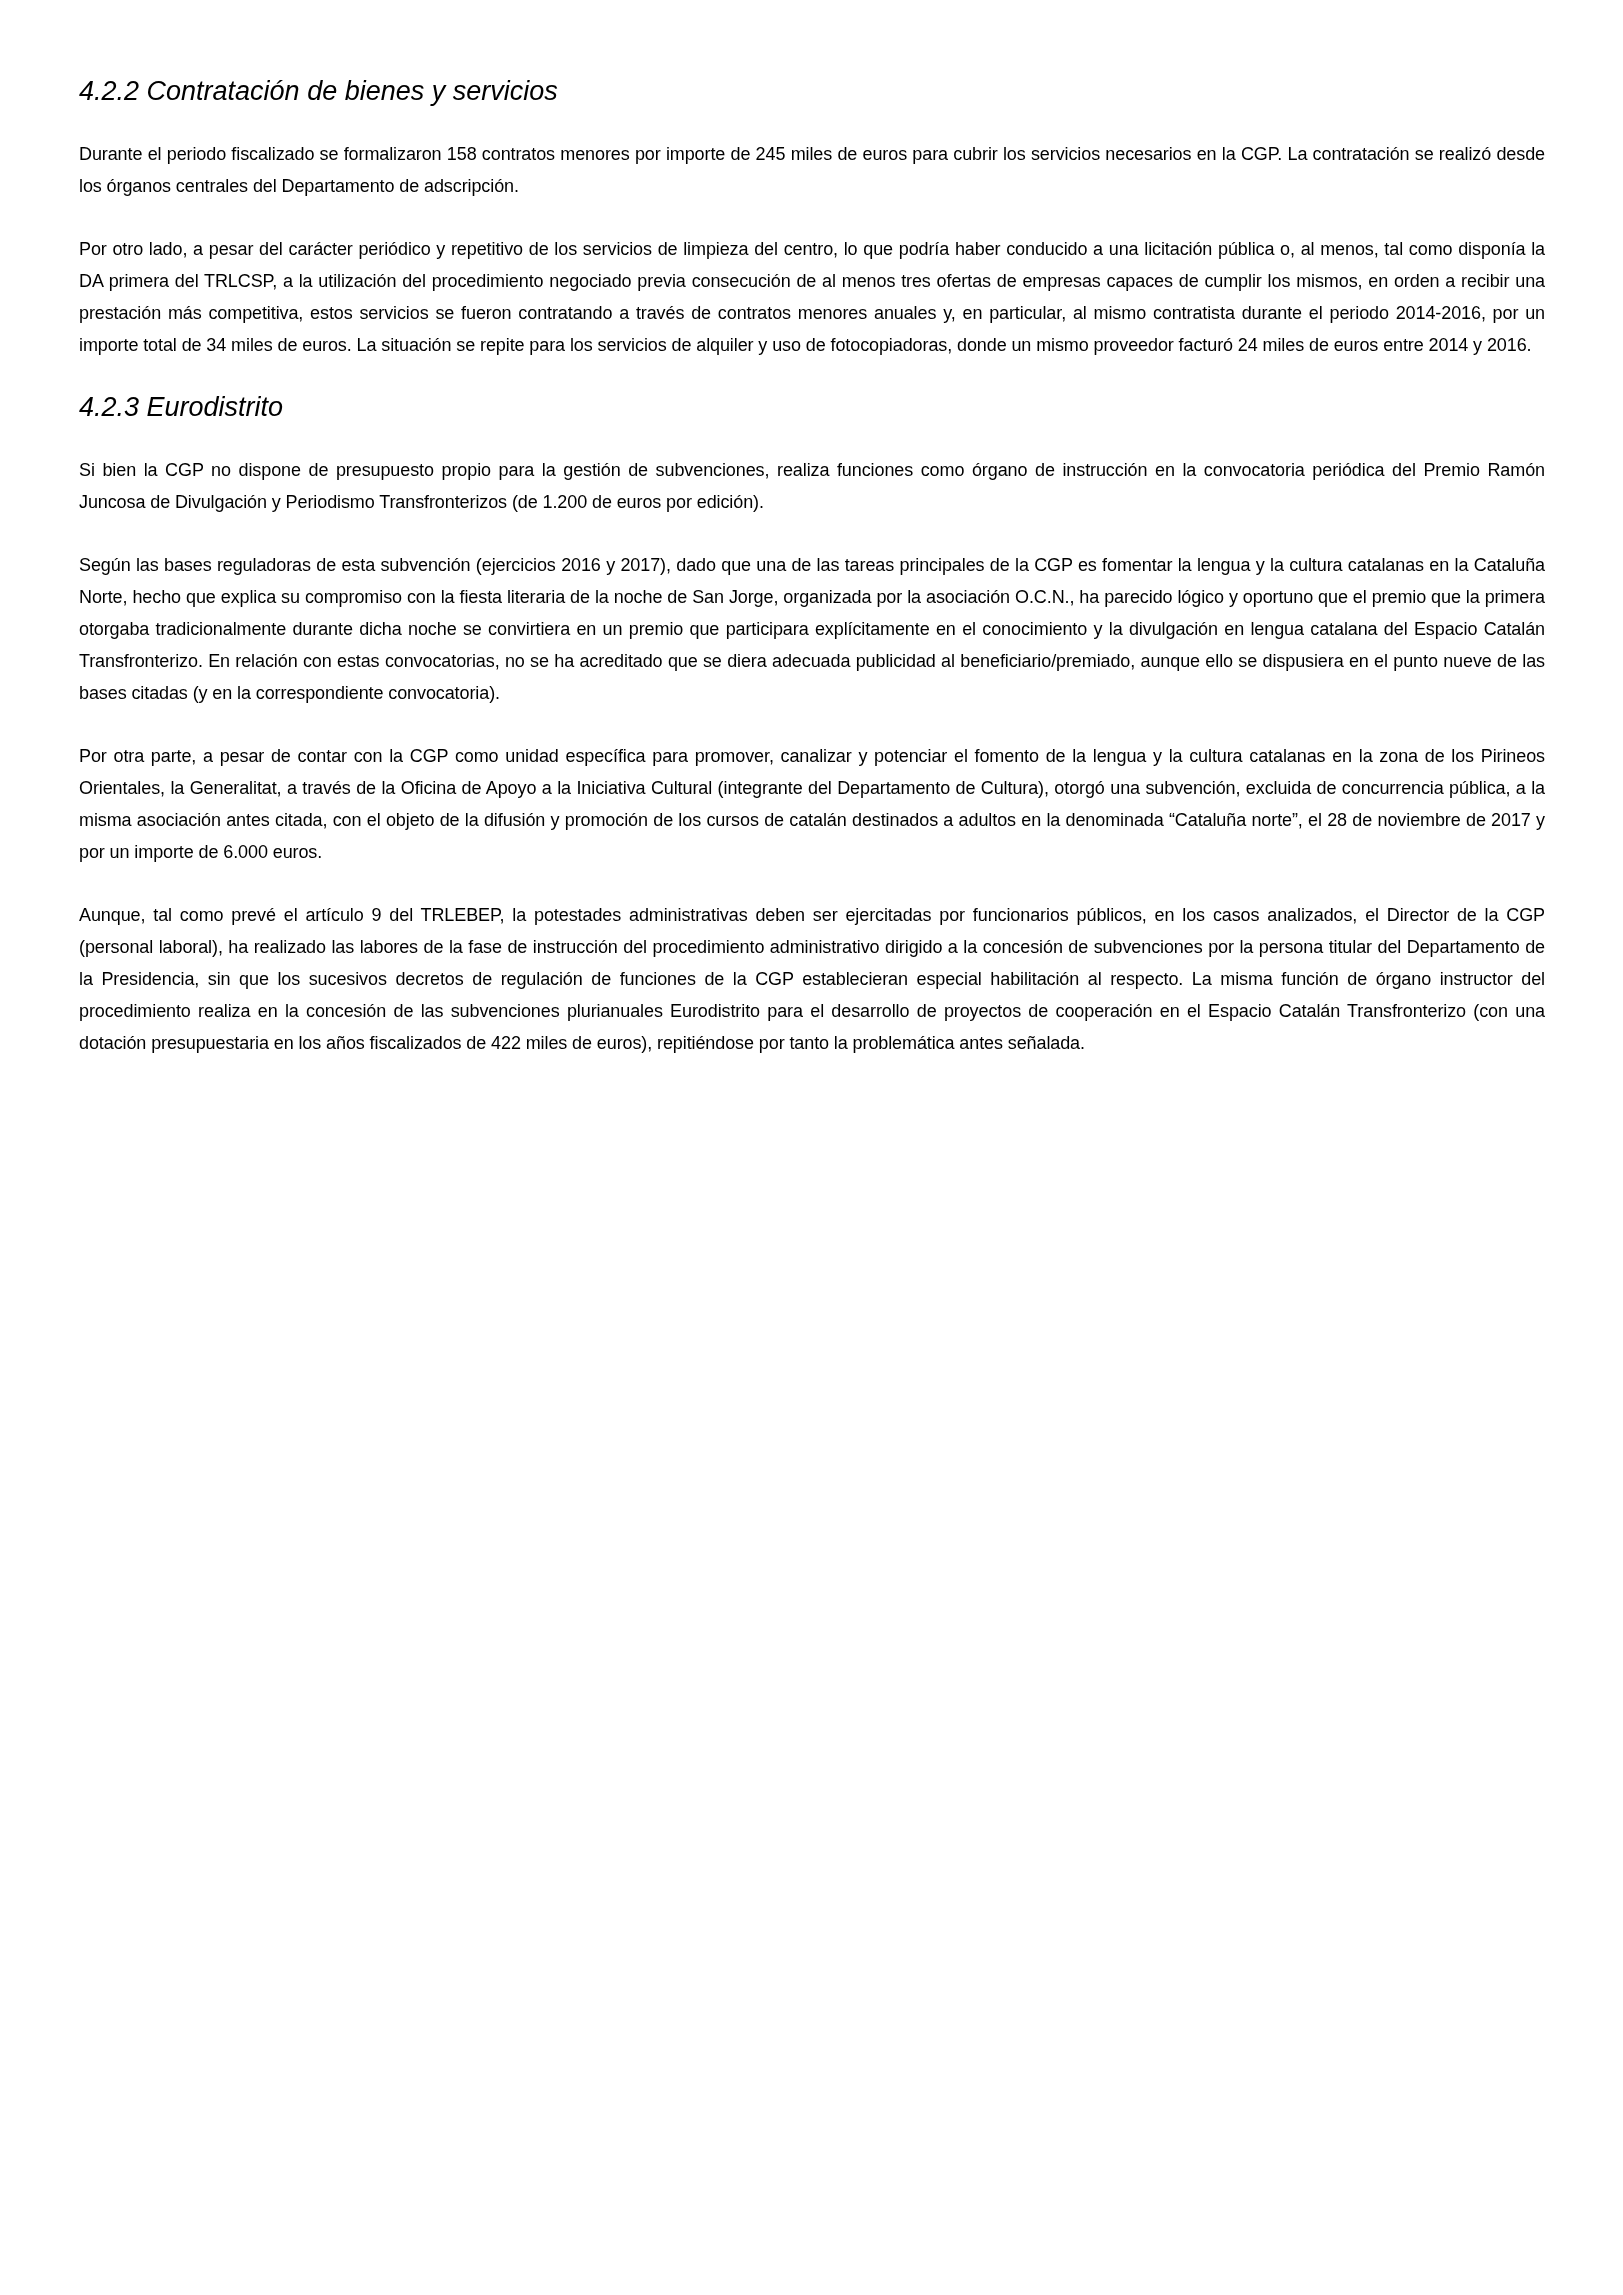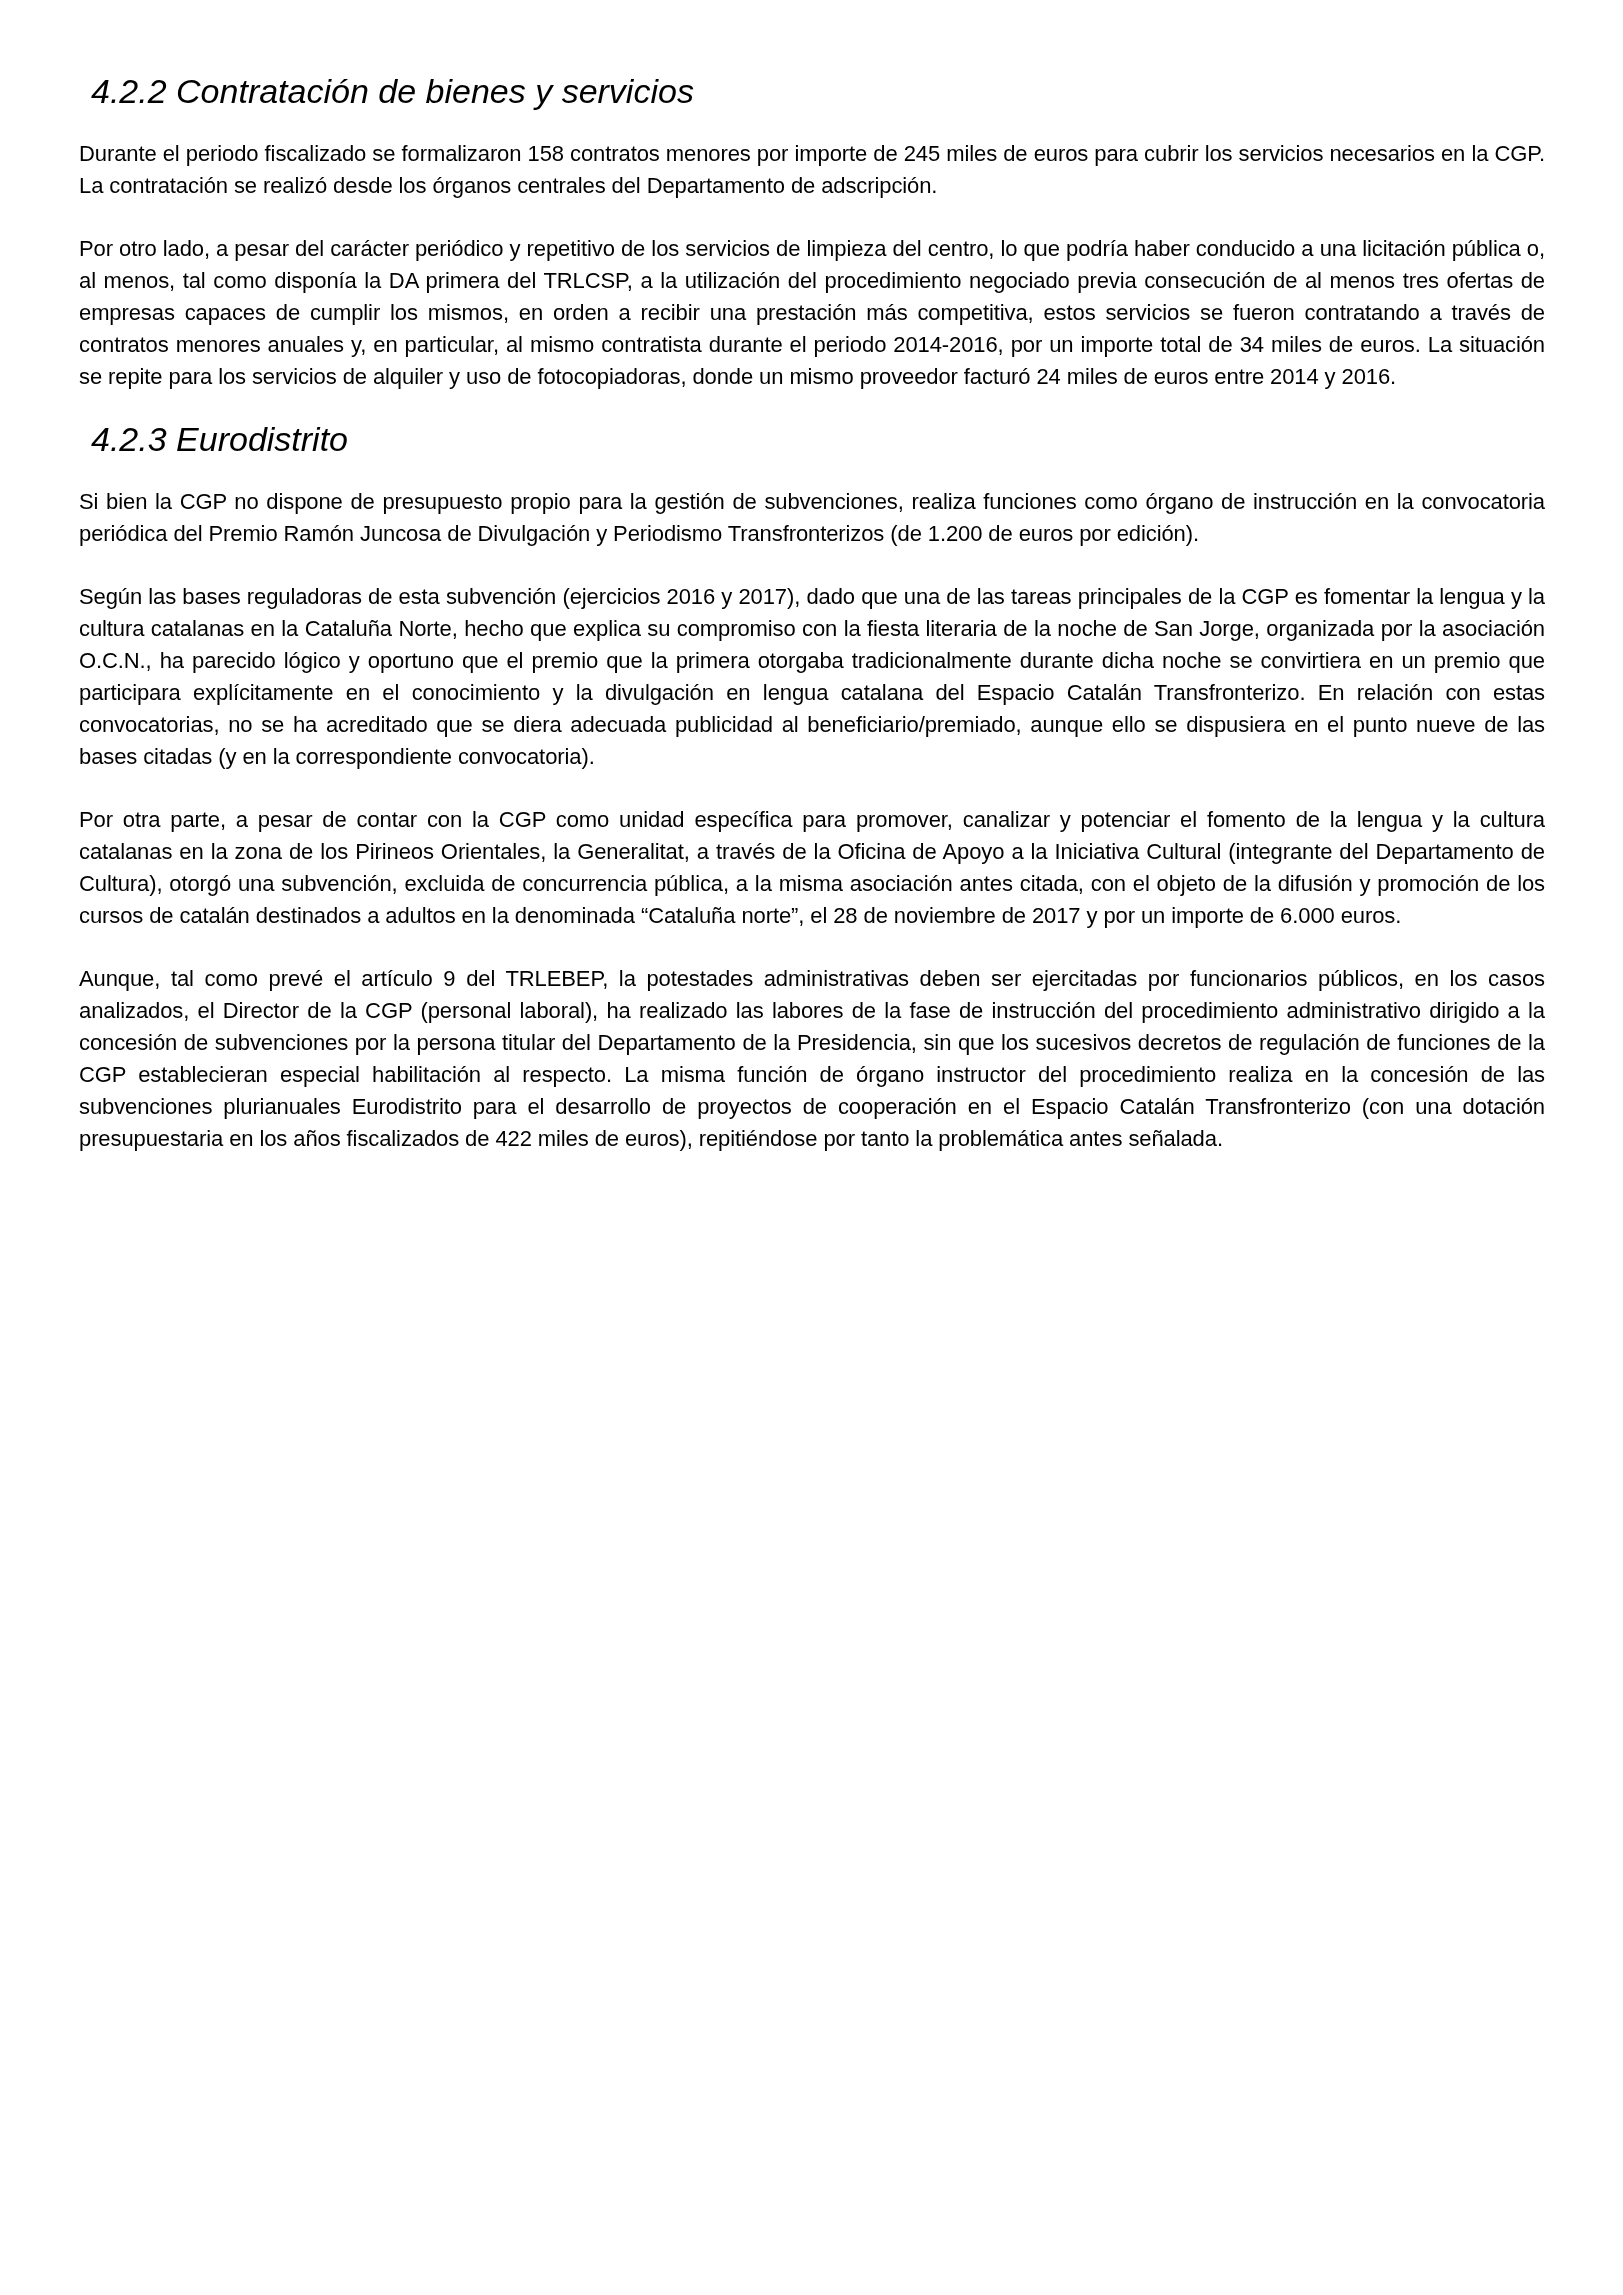--- a/index.html
+++ b/index.html
@@ -16,27 +16,27 @@
       font-family: "Liberation Sans", sans-serif;
     }
     .page {
       position: absolute;
       left: 79px;
       top: 76px;
       width: 1466px;
     }
     .section-heading {
       font-style: italic;
-      font-size: 34px;
+      font-size: 27px;
       line-height: 31px;
-      margin: 0 0 31px 12px;
+      margin: 0 0 31px 0;
       font-weight: normal;
     }
     .para {
-      font-size: 22px;
+      font-size: 18px;
       line-height: 32px;
       text-align: justify;
       margin: 0 0 31px 0;
       letter-spacing: -0.1px;
     }
     .section + .section {
       margin-top: 0;
     }
   </style>
 </head>

